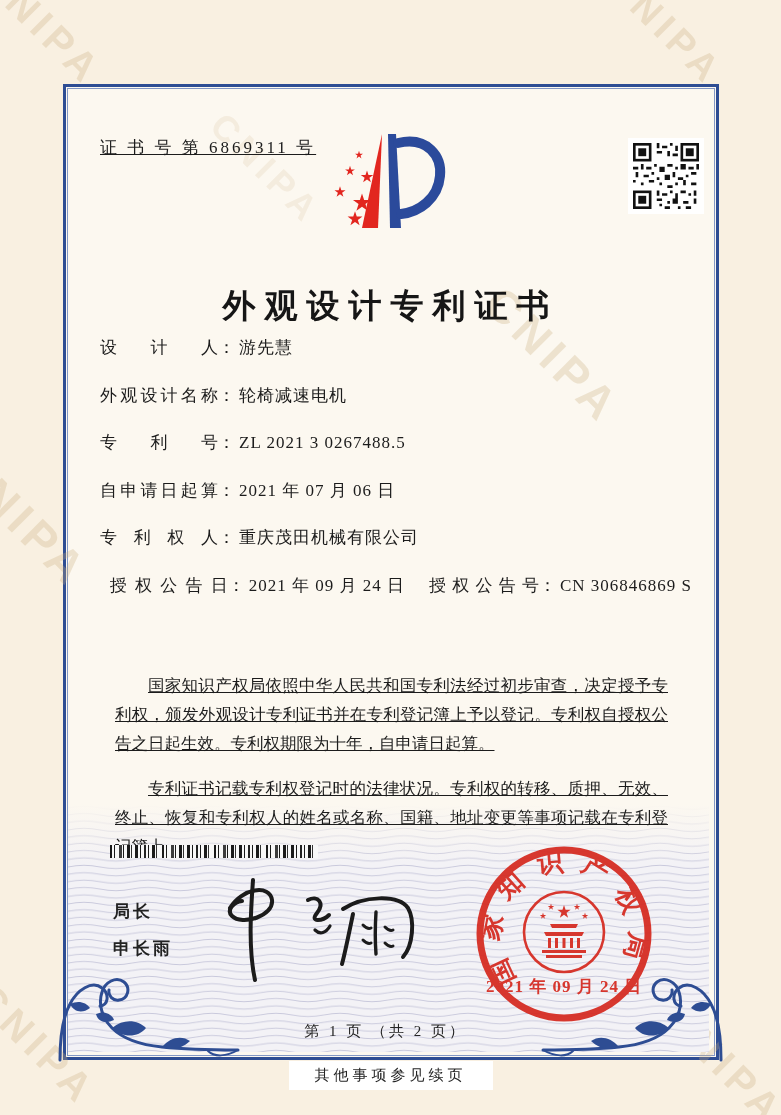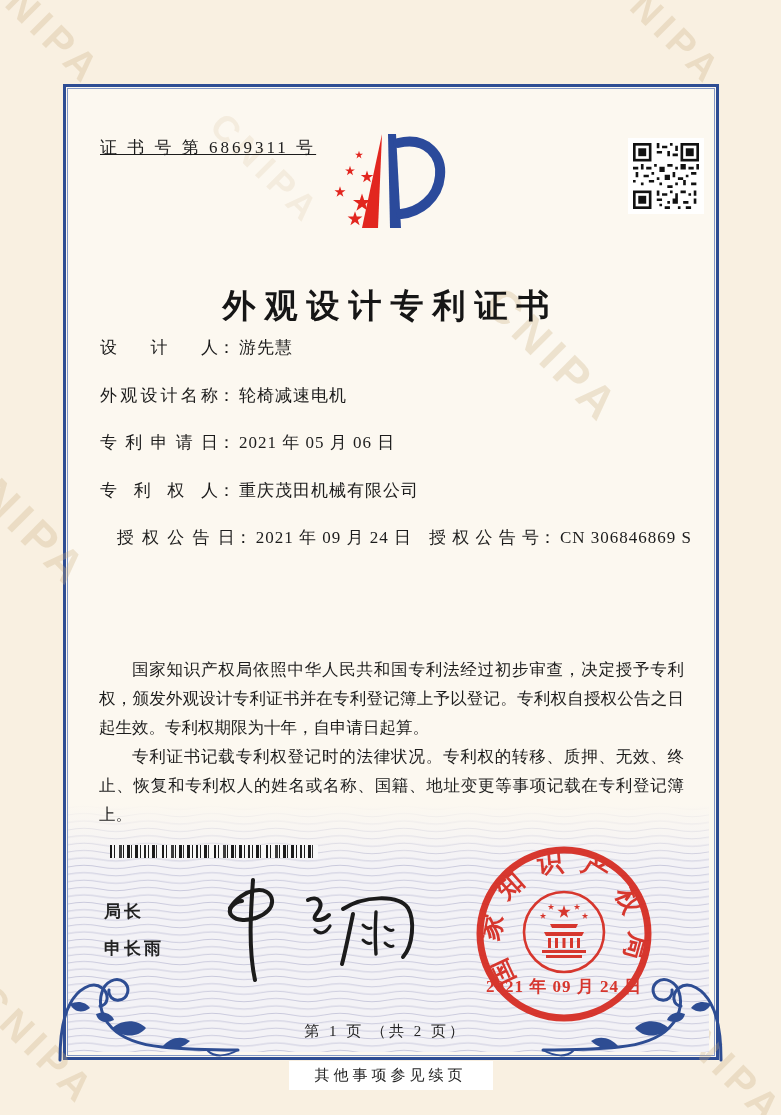--- a/index.html
+++ b/index.html
@@ -42,39 +42,39 @@
   
   .fields{position:absolute;left:100px;top:334px;width:592px;z-index:3;font-size:17px;}
   .frow{line-height:27px;margin-bottom:20.5px;white-space:nowrap;}
   .flabel{
     display:inline-block;width:118px;text-align:justify;text-align-last:justify;
     vertical-align:bottom;
   }
   .fcolon{margin-right:4px;}
   .fvalue{letter-spacing:1px;}
   .frow-double{display:flex;justify-content:flex-end;}
-  .fld2{margin-left:17px;}
+  .fld2{margin-left:24px;}
   .flabel.short{width:110px;}
   
   .paras{position:absolute;left:99px;top:655px;width:585px;z-index:3;
     font-size:16.5px;line-height:29px;text-align:justify;}
-  .paras p{margin:0;text-indent:2em;}
+  .paras p{margin:16px;text-indent:2em;text-decoration:underline;}
   
   .barcode{
     position:absolute;left:110px;top:845px;width:208px;height:13px;z-index:3;
     background:repeating-linear-gradient(90deg,
       #1a1a1a 0 2px,#f8f8f8 2px 4px,#1a1a1a 4px 5px,#f8f8f8 5px 9px,
       #3d3d3d 9px 12px,#f8f8f8 12px 13px,#1a1a1a 13px 14px,#f8f8f8 14px 17px,
       #1a1a1a 17px 20px,#f8f8f8 20px 21px,#303030 21px 22px,#f8f8f8 22px 25px,
       #1a1a1a 25px 28px,#f8f8f8 28px 30px,#1a1a1a 30px 31px,#f8f8f8 31px 34px,
       #222 34px 36px,#f8f8f8 36px 38px,#1a1a1a 38px 39px,#f8f8f8 39px 42px,
       #1a1a1a 42px 45px,#f8f8f8 45px 46px,#333 46px 47px,#f8f8f8 47px 52px);
   }
   
-  .sig-titles{position:absolute;left:104px;top:900px;z-index:3;
+  .sig-titles{position:absolute;left:113px;top:900px;z-index:3;
     font-family:"Liberation Sans","DejaVu Sans",sans-serif;font-size:17px;
     font-weight:600;letter-spacing:3px;color:#222;}
   .sig-titles div{margin-bottom:14px;}
   .sig-hand{position:absolute;left:212px;top:868px;z-index:3;}
   
   .seal{position:absolute;left:468px;top:843px;z-index:4;opacity:.92;}
   
   .page-info{position:absolute;left:0;top:1022px;width:771px;text-align:center;
     z-index:3;font-size:15px;letter-spacing:3px;color:#242424;}
   .cont-note{
@@ -188,21 +188,24 @@
 <div class="title">外观设计专利证书</div>
 
 <div class="fields">
   <div class="frow">
     <span class="flabel">设计人</span><span class="fcolon">：</span><span class="fvalue">游先慧</span>
   </div>
   <div class="frow">
     <span class="flabel">外观设计名称</span><span class="fcolon">：</span><span class="fvalue">轮椅减速电机</span>
   </div>
   <div class="frow">
-    <span class="flabel">专利申请日</span><span class="fcolon">：</span><span class="fvalue">2021 年 05 月 06 日</span>
+    <span class="flabel">专利号</span><span class="fcolon">：</span><span class="fvalue">ZL 2021 3 0267488.5</span>
+  </div>
+  <div class="frow">
+    <span class="flabel">自申请日起算</span><span class="fcolon">：</span><span class="fvalue">2021 年 07 月 06 日</span>
   </div>
   <div class="frow">
     <span class="flabel">专利权人</span><span class="fcolon">：</span><span class="fvalue">重庆茂田机械有限公司</span>
   </div>
   <div class="frow frow-double">
     <span>
       <span class="flabel">授权公告日</span><span class="fcolon">：</span><span class="fvalue">2021 年 09 月 24 日</span>
     </span>
     <span class="fld2">
       <span class="flabel short">授权公告号</span><span class="fcolon">：</span><span class="fvalue">CN 306846869 S</span>

